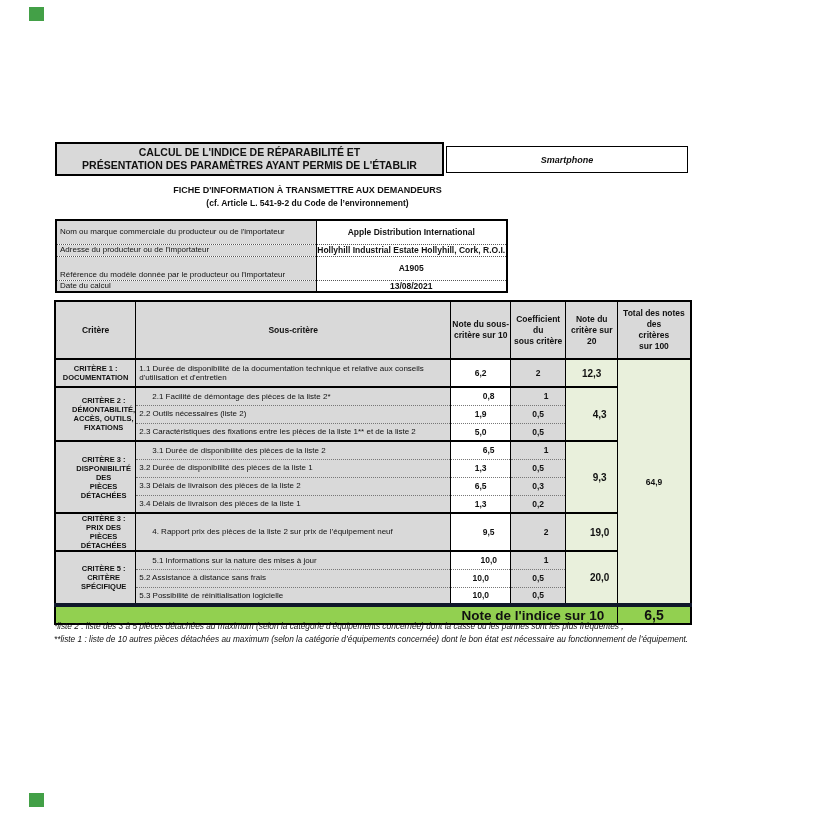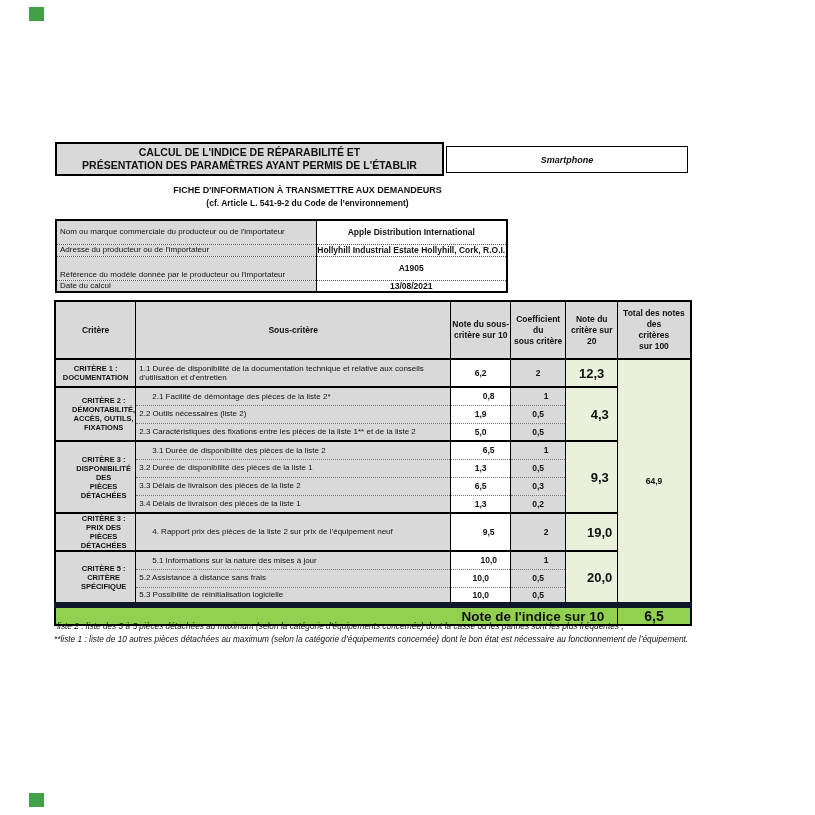--- a/index.html
+++ b/index.html
@@ -60,23 +60,23 @@
   .score-table td { border-left: 1.5px solid #000; border-right: 1.5px solid #000; vertical-align: middle; }
   .score-table tr.gstart > td { border-top: 2px solid #000; padding-left: 16px; }
   .score-table tr.dot > td { border-top: 1px dotted #777; }
   .crit {
     background: var(--gray, #D9D9D9); font-weight: bold; font-size: 7.5px; line-height: 9px;
     text-align: center; white-space: pre-line;
   }
   .sub { background: var(--gray, #D9D9D9); font-size: 8px; line-height: 9.5px; padding: 1px 3px; text-align: left; }
   .note { background: #fff; font-weight: bold; font-size: 8.5px; text-align: center; }
   .coef { background: var(--gray, #D9D9D9); font-weight: bold; font-size: 8.5px; text-align: center; }
-  .n20 { background: var(--lgreen, #E9F0DC); font-weight: bold; font-size: 13px; text-align: center; }
+  .n20 { background: var(--lgreen, #E9F0DC); font-weight: bold; font-size: 10px; text-align: center; }
   .totalcell { background: var(--lgreen, #E9F0DC); font-weight: bold; font-size: 8.5px; text-align: center; }
-  .score-table tr.final > td { border-top: 6px solid #0f172a; background: var(--bgreen, #92D050); height: 16px; }
+  .score-table tr.final > td { border-top: 4px solid #0f172a; background: var(--bgreen, #92D050); height: 16px; }
   .final-label { text-align: right; font-weight: bold; font-size: 13.5px; padding-right: 13px; }
   .final-value { text-align: center; font-weight: bold; font-size: 14px; }
 
   
   .footnotes { position: absolute; left: 54px; top: 620px; width: 715px; font-style: italic; font-size: 8.3px; line-height: 13px; }
 </style>
 </head>
 <body>
 
 <div class="page">

